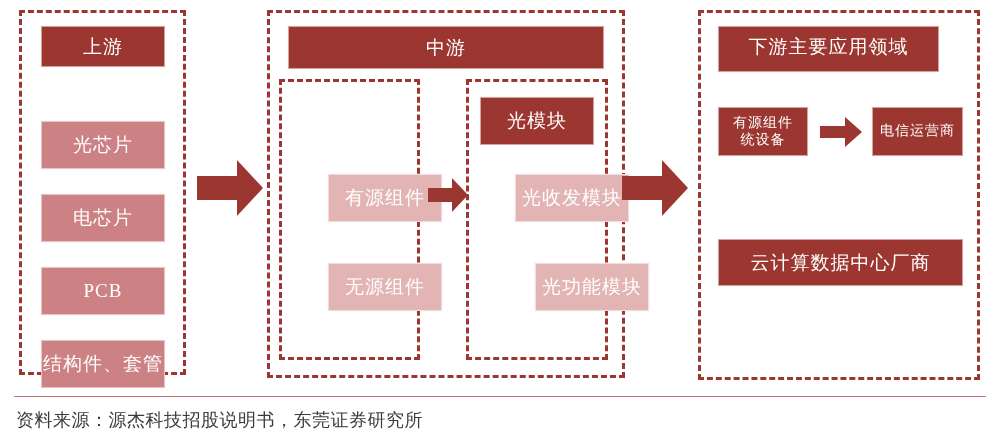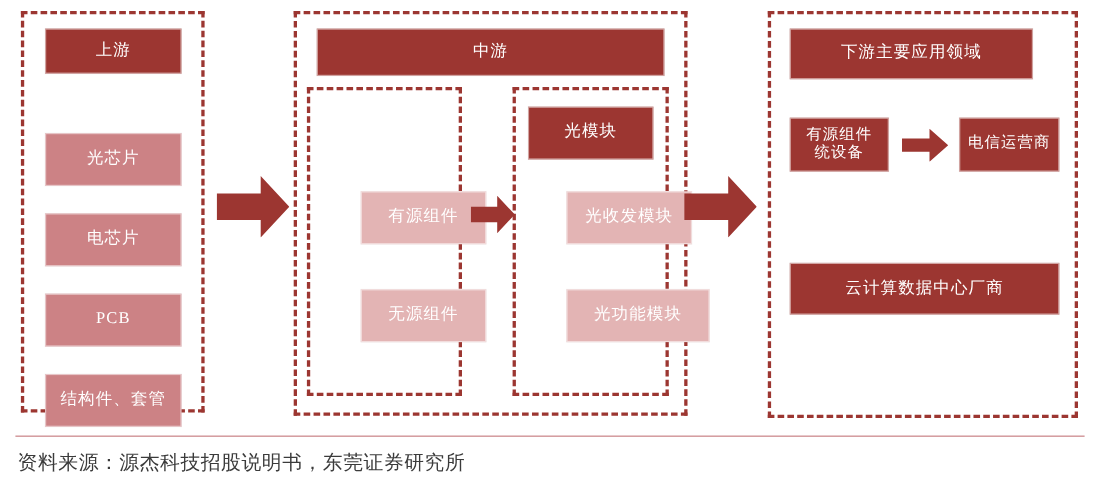--- a/index.html
+++ b/index.html
@@ -41,21 +41,21 @@
     letter-spacing: 1px;
     line-height: 1.15;
     font-weight: 400;
     border: 1px solid rgba(255,255,255,0.55);
     box-shadow: 0 0 0 0.5px rgba(0,0,0,0.04);
   }
   .chip.dark   { background: #9C3631; }
   .chip.mid    { background: #CC8285; margin-top: 34px; }
   .chip.light  { background: #E3B4B4; margin-left: 35px; }
 
-  .fs15 { font-size: 15px; }
+  .fs15 { font-size: 19px; }
   .fs14 { font-size: 14px; }
 
   
   .arrow {
     position: absolute;
   }
   .arrow svg { display: block; width: 100%; height: 100%; }
 
   
   .footer-rule {
@@ -115,21 +115,21 @@
       <polygon points="0,10 24,10 24,0 40,17 24,34 24,24 0,24" fill="#9C3631"></polygon>
     </svg>
   </div>
 
   <div class="dashed-box thin" style="left:466px; top:79px; width:142px; height:281px;"></div>
 
   <div class="chip dark fs15" style="left:480px; top:97px; width:114px; height:48px;">光模块</div>
 
   <div class="chip light fs15" style="left:480px; top:174px; width:114px; height:48px;">光收发模块</div>
 
-  <div class="chip light fs15" style="left:480px; top:263px; width:130px; height:48px;">光功能模块</div>
+  <div class="chip light fs15" style="left:500px; top:263px; width:114px; height:48px;">光功能模块</div>
 
   <div class="arrow" style="left:622px; top:160px; width:66px; height:56px;">
     <svg viewBox="0 0 66 56" preserveAspectRatio="none">
       <polygon points="0,16 40,16 40,0 66,28 40,56 40,40 0,40" fill="#9C3631"></polygon>
     </svg>
   </div>
 
   <div class="dashed-box" style="left:698px; top:10px; width:282px; height:370px;"></div>
 
   <div class="chip dark fs15" style="left:718px; top:26px; width:221px; height:46px;font-family:Liberation Mono, monospace;">下游主要应用领域</div>

